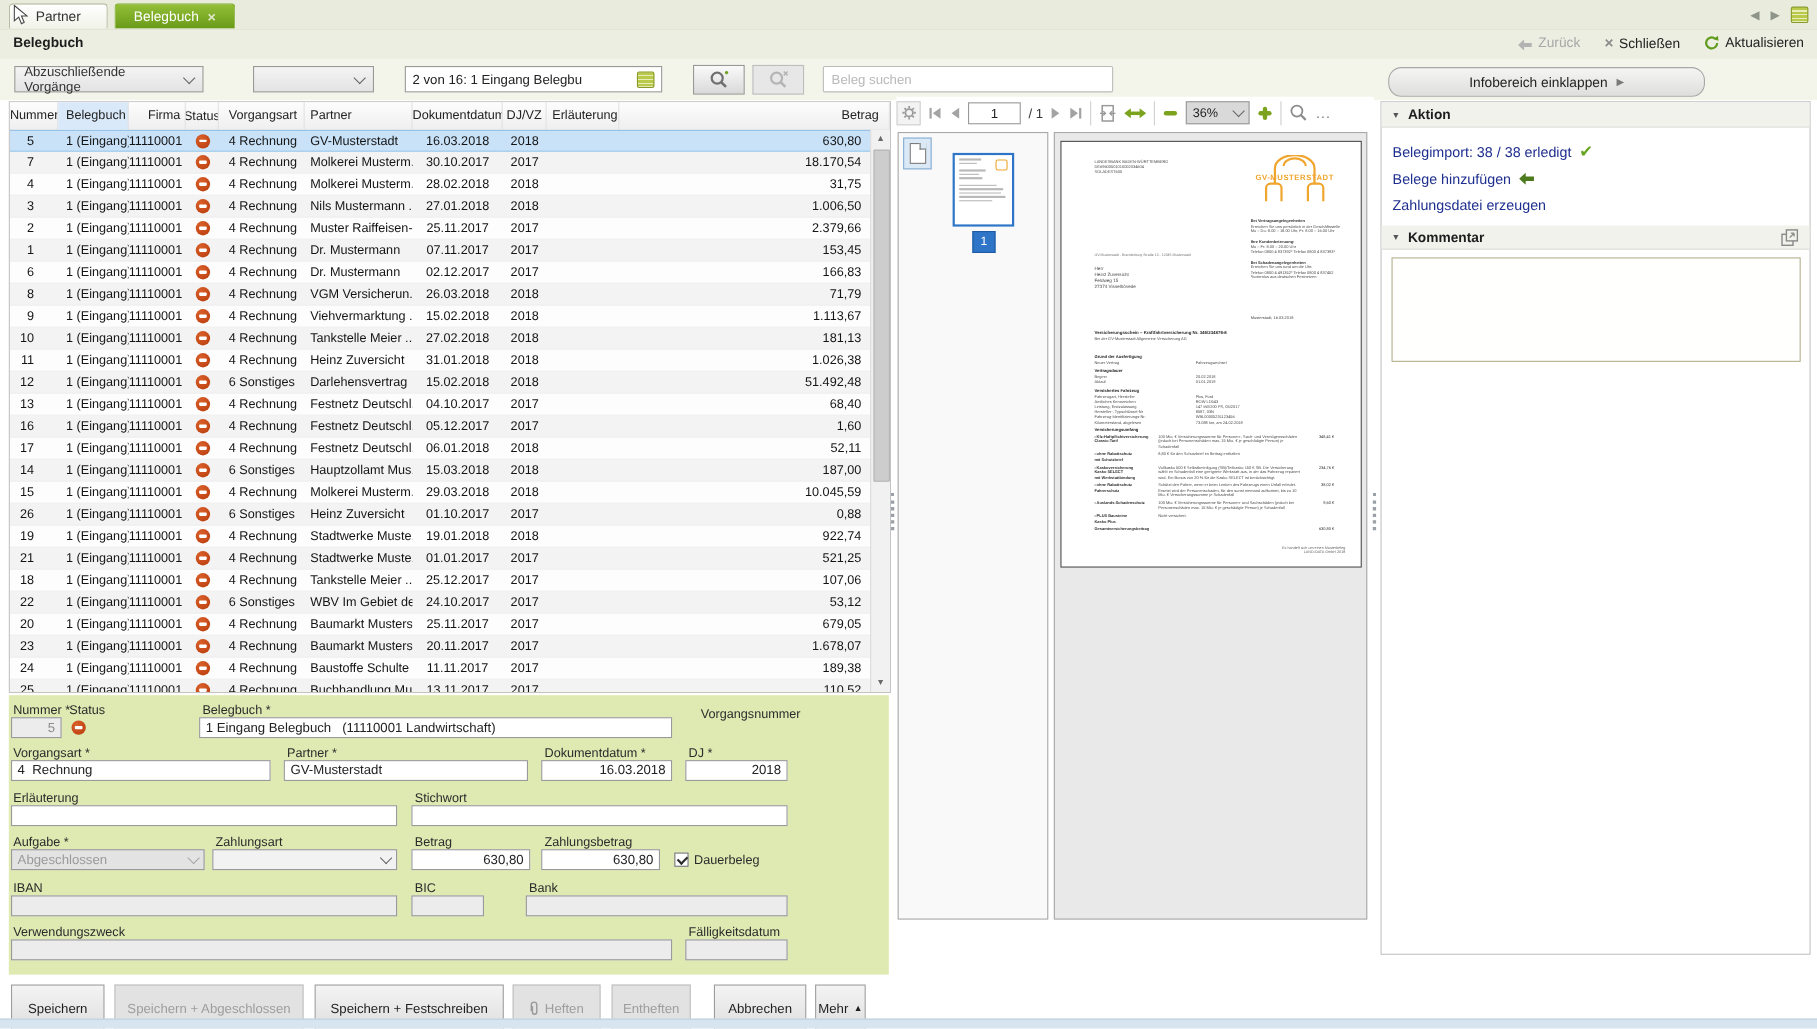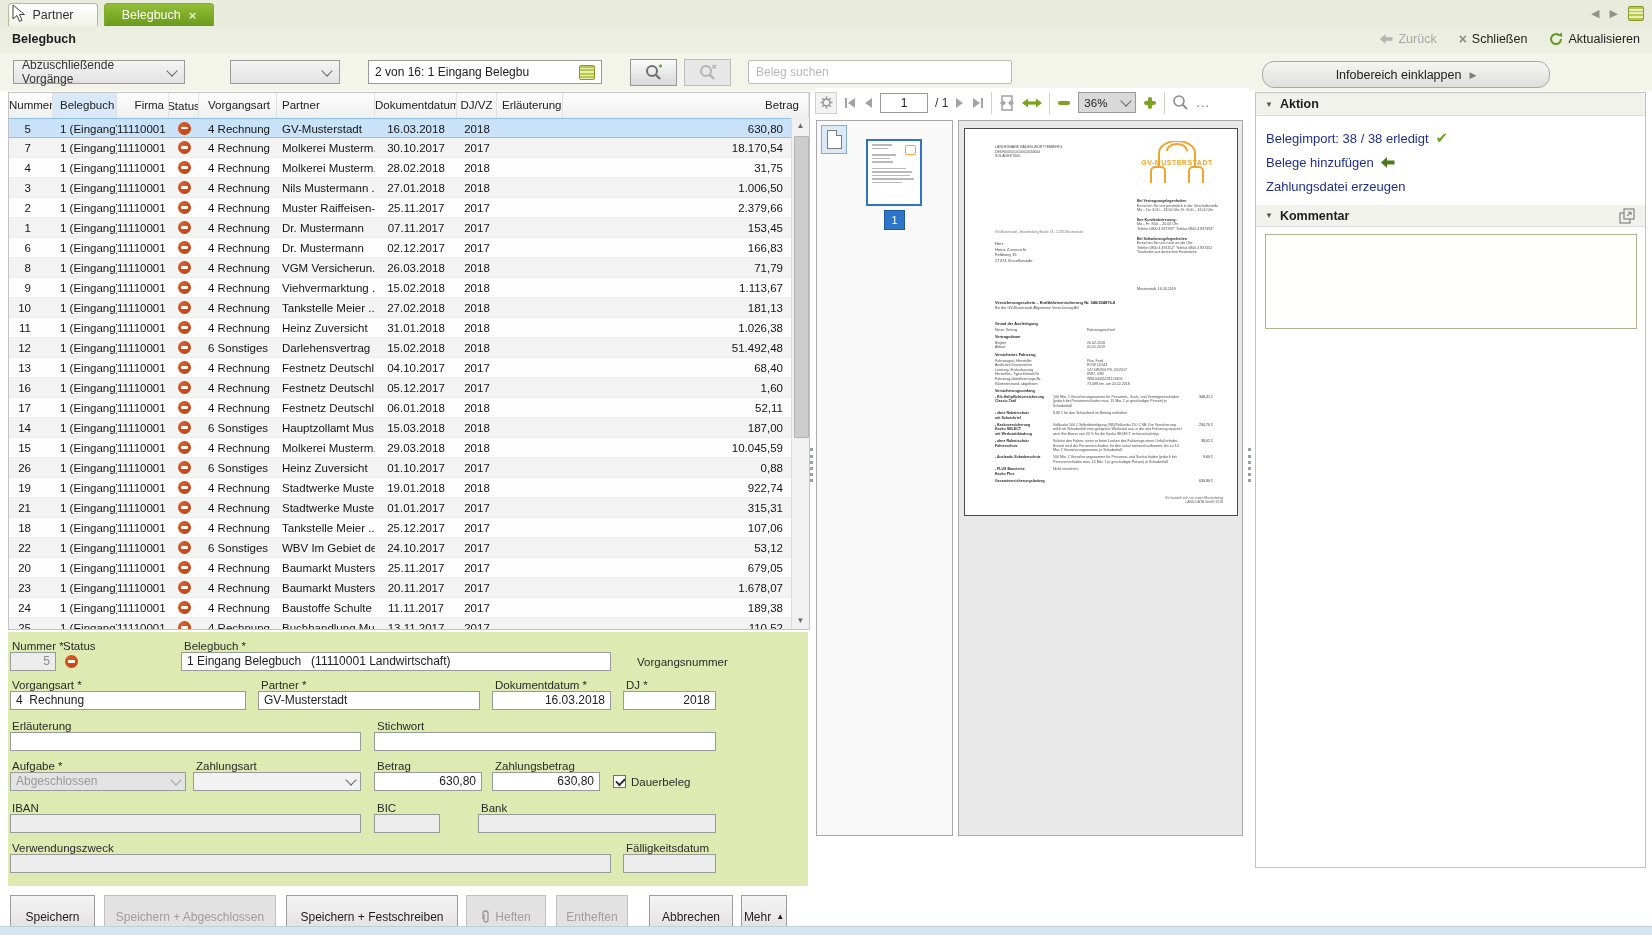--- a/index.html
+++ b/index.html
@@ -15,21 +15,21 @@
   .tab-close{margin-left:8px;color:#e2e9cd;font-weight:bold;font-size:13px;line-height:13px;}
   #tabbar-right{position:absolute;right:8px;top:6px;display:flex;align-items:center;gap:10px;}
   .navgl{color:#8f948a;font-size:11px;}
   .listicon{width:14px;height:13px;background:#b9c94a;border:1px solid #8a9a2a;border-radius:2px;
             background-image:repeating-linear-gradient(#b9c94a 0 2px,#e6edba 2px 3.5px);}
 
   
   #titlebar{position:absolute;left:0;top:27px;width:1652px;height:26px;background:#edeee2;border-bottom:1px solid #d8dac6;}
   #page-title{position:absolute;left:12px;top:5px;font-weight:bold;font-size:12.5px;color:#1d1d1d;}
   #title-actions{position:absolute;right:12px;top:4px;display:flex;gap:22px;align-items:center;font-size:12.5px;}
-  .taction{display:flex;align-items:center;gap:5px;}
+  .taction{display:flex;align-items:flex-end;gap:5px;}
   .t-disabled{color:#a8a8a8;}
   .xglyph{color:#8b8b8b;font-weight:bold;font-size:14px;}
 
   
   #toolbar{position:absolute;left:0;top:53px;width:1652px;height:38px;background:#f4f5ea;}
   .dd{position:absolute;top:7px;height:24px;box-sizing:border-box;border:1px solid #999;background:linear-gradient(#f4f4f4,#e3e3e3);
       display:flex;align-items:center;padding:0 8px;font-size:12px;color:#333;justify-content:flex-end;}
   .dd .sp{flex:1;}
   .chev{width:7px;height:7px;border-right:1.5px solid #666;border-bottom:1.5px solid #666;transform:rotate(45deg);margin-top:-3px;}
   #recordnav{position:absolute;left:368px;top:7px;width:234px;height:24px;box-sizing:border-box;background:#fff;border:1px solid #999;
@@ -523,21 +523,21 @@
         <div class="tc c1">1 (Eingang)</div>
         <div class="tc c2">11110001</div>
         <div class="tc c3">
           <span class="dot"></span>
         </div>
         <div class="tc c4">4 Rechnung</div>
         <div class="tc c5">Stadtwerke Muste...</div>
         <div class="tc c6">01.01.2017</div>
         <div class="tc c7">2017</div>
         <div class="tc c8"></div>
-        <div class="tc c9">315,31</div>
+        <div class="tc c9">521,25</div>
       </div>
       <div class="trow">
         <div class="tc c0">18</div>
         <div class="tc c1">1 (Eingang)</div>
         <div class="tc c2">11110001</div>
         <div class="tc c3">
           <span class="dot"></span>
         </div>
         <div class="tc c4">4 Rechnung</div>
         <div class="tc c5">Tankstelle Meier ...</div>
@@ -627,21 +627,21 @@
 <div class="splitter" style="left:810px;top:448px;"></div>
 <div class="splitter" style="left:1248px;top:448px;"></div>
 
 <div id="form">
   <span class="fl" style="left:4px;top:8px;">Nummer *</span>
   <div class="finput dis right" style="left:2px;top:20px;width:46px;">5</div>
   <span class="fl" style="left:55px;top:8px;">Status</span>
   <span class="dot" style="position:absolute;left:57px;top:23px;"></span>
   <span class="fl" style="left:176px;top:8px;">Belegbuch *</span>
   <div class="finput" style="left:173px;top:20px;width:430px;">1 Eingang Belegbuch   (11110001 Landwirtschaft)</div>
-  <span class="fl" style="left:629px;top:24px;text-align:center;">Vorgangsnummer</span>
+  <span class="fl" style="left:629px;top:12px;text-align:center;">Vorgangsnummer</span>
 
   <span class="fl" style="left:4px;top:47px;">Vorgangsart *</span>
   <div class="finput" style="left:2px;top:59px;width:236px;">4  Rechnung</div>
   <span class="fl" style="left:253px;top:47px;">Partner *</span>
   <div class="finput" style="left:250px;top:59px;width:222px;">GV-Musterstadt</div>
   <span class="fl" style="left:487px;top:47px;">Dokumentdatum *</span>
   <div class="finput right" style="left:484px;top:59px;width:119px;">16.03.2018</div>
   <span class="fl" style="left:618px;top:47px;">DJ *</span>
   <div class="finput right" style="left:615px;top:59px;width:93px;">2018</div>
 

